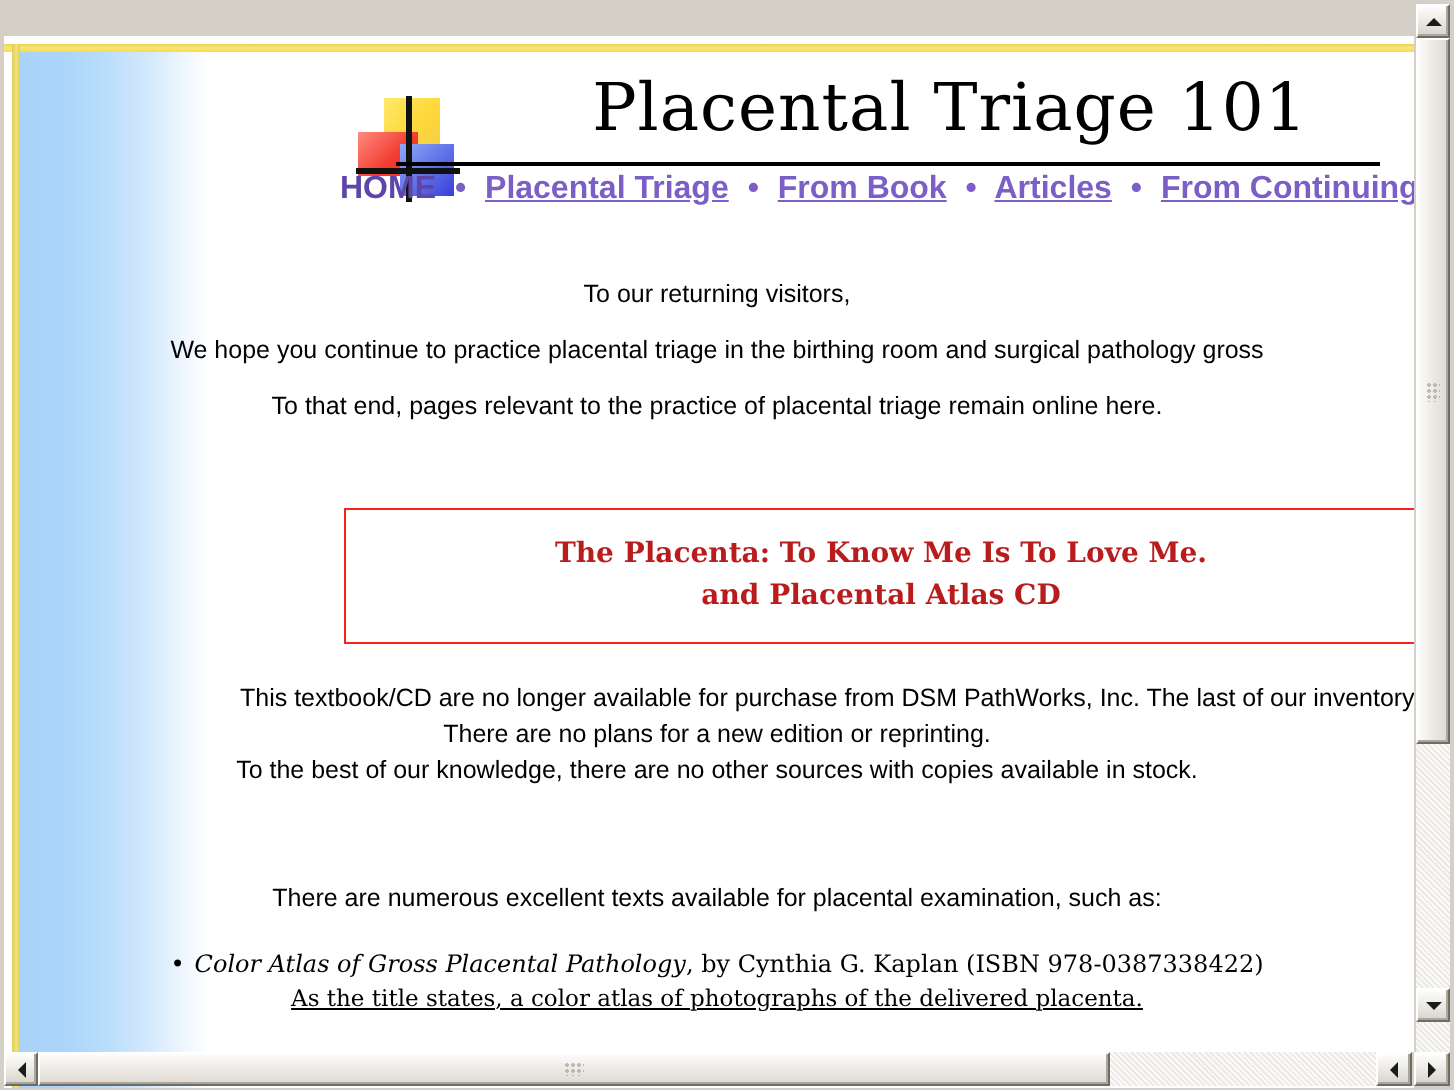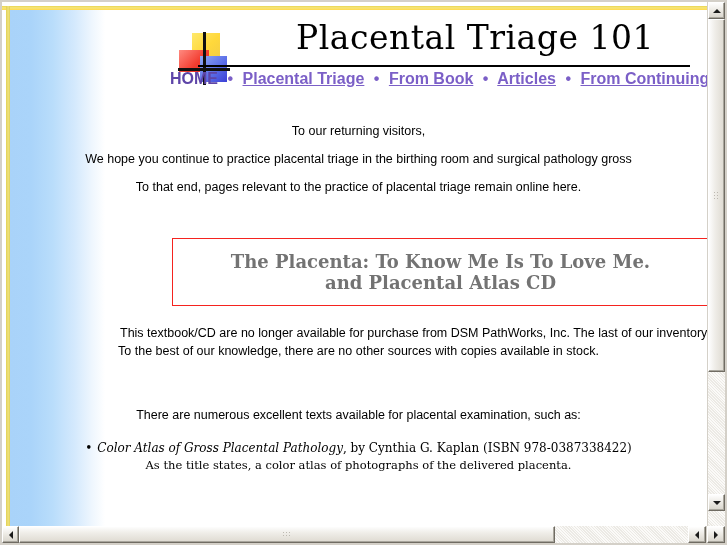--- a/index.html
+++ b/index.html
@@ -16,21 +16,21 @@
   #window-frame {
     position: absolute;
     left: 0; top: 0;
     width: 727px; height: 545px;
     background: #d4d0c8;
   }
 
   
   #page-viewport {
     position: absolute;
-    left: 2px; top: 2px;
+    left: 2px; top: 18px;
     width: 705px; height: 526px;
     background: #ffffff;
     overflow: hidden;
   }
 
   
   #page-border-top {
     position: absolute;
     left: 0; top: 4px;
     width: 705px; height: 4px;
@@ -162,22 +162,22 @@
     border: 1px solid #f5231f;
     display: flex;
     flex-direction: column;
     align-items: center;
     justify-content: center;
     background: #fff;
   }
   #red-box .rb-line {
     font-family: "DejaVu Serif", "Liberation Serif", serif;
     font-weight: bold;
-    font-size: 18px;
-    color: #737373;
+    font-size: 14px;
+    color: #b91c1c;
     line-height: 21px;
     white-space: nowrap;
   }
 
   
   #avail-block {
     margin-top: 18px;
     text-align: center;
     font-size: 12.5px;
     color: #000;
@@ -208,20 +208,21 @@
   }
   .ref-item .bullet { margin-right: 5px; }
   .ref-item .ref-title { font-style: italic; }
   .ref-sub {
     font-family: "DejaVu Serif", "Liberation Serif", serif;
     font-size: 11.5px;
     color: #000;
     text-align: center;
     line-height: 17px;
     white-space: nowrap;
+    text-decoration: underline;
   }
 
   
   .sb-btn {
     background: linear-gradient(to bottom, #fefefe 0%, #eceae4 48%, #d8d4cb 100%);
     border: 1px solid #fff;
     border-right-color: #6f6b62;
     border-bottom-color: #6f6b62;
     box-shadow: inset -1px -1px 0 #a9a69d;
     position: absolute;
@@ -339,20 +340,21 @@
         <div class="gap"></div>
       </div>
 
       <div id="red-box">
         <div class="rb-line">The Placenta: To Know Me Is To Love Me.</div>
         <div class="rb-line">and Placental Atlas CD</div>
       </div>
 
       <div id="avail-block">
         <div class="wide">This textbook/CD are no longer available for purchase from DSM PathWorks, Inc.  The last of our inventory has</div>
+        <div>There are no plans for a new edition or reprinting.</div>
         <div>To the best of our knowledge, there are no other sources with copies available in stock.</div>
       </div>
 
       <div id="texts-lead">There are numerous excellent texts available for placental examination, such as:</div>
 
       <div class="ref-item">
         <span class="bullet">•</span><span class="ref-title">Color Atlas of Gross Placental Pathology</span><span>, by Cynthia G. Kaplan (ISBN 978-0387338422)</span>
       </div>
       <div class="ref-sub">As the title states, a color atlas of photographs of the delivered placenta.</div>
 

